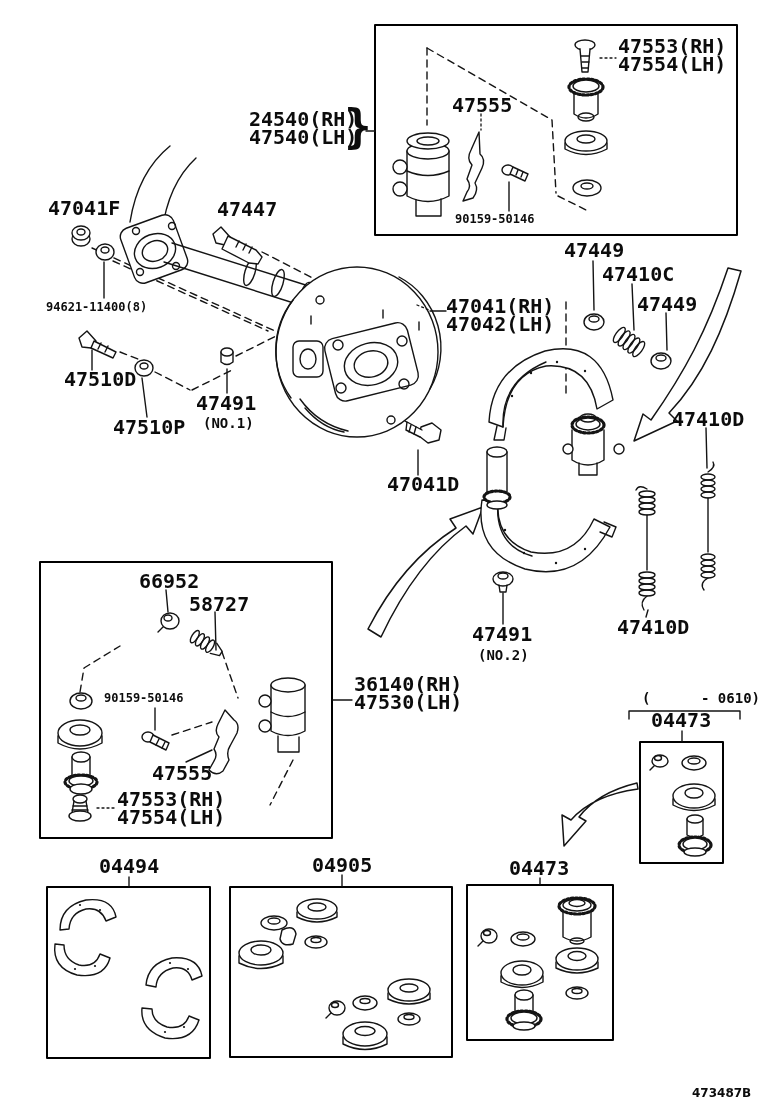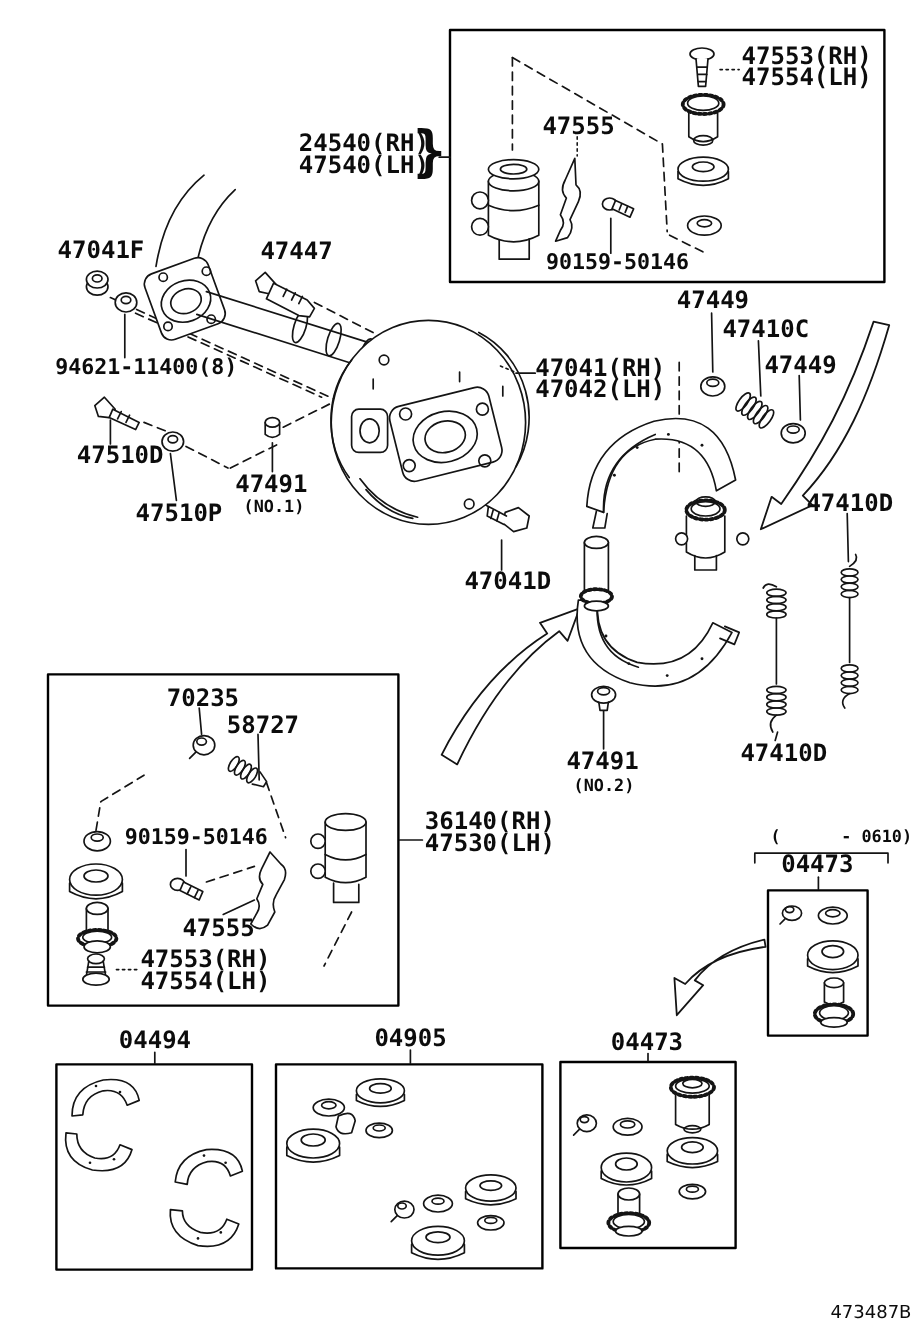--- a/index.html
+++ b/index.html
@@ -8,23 +8,23 @@
   svg{position:absolute;left:0;top:0;}
   svg *{fill:none;stroke:#141414;stroke-width:1.4;stroke-linecap:round;stroke-linejoin:round;}
   svg .box{stroke-width:2;stroke:#000;}
   svg .wf{fill:#fff;}
   svg .gear{stroke-width:3.2;stroke-dasharray:2 2.4;}
   svg .dsh{stroke-dasharray:7 5;}
   svg .dot{stroke-dasharray:2 3;stroke-width:1.3;}
   svg .arrow{fill:#fff;stroke-width:1.5;}
   svg .pt{fill:#141414;stroke:none;}
   .lbl{position:absolute;font-weight:bold;font-size:20px;line-height:18px;color:#0c0c0c;white-space:pre;}
-  .sm{font-size:18px;}
+  .sm{font-size:12px;}
   .xs{font-weight:bold;font-size:14px;}
-  .code{font-family:"DejaVu Sans","Liberation Sans",sans-serif;font-weight:normal;font-size:15px;}
+  .code{font-family:"DejaVu Sans","Liberation Sans",sans-serif;font-weight:bold;font-size:12px;}
   .brace{position:absolute;font-weight:bold;font-size:46px;color:#0c0c0c;}
 </style>
 </head>
 <body>
 
 <div id="stage">
 
 <svg width="760" height="1112" viewBox="0 0 760 1112">
 
   <g>
@@ -411,21 +411,21 @@
 <div class="lbl" style="left:446px;top:315px">47042(LH)</div>
 <div class="lbl" style="left:564px;top:241px">47449</div>
 <div class="lbl" style="left:602px;top:265px">47410C</div>
 <div class="lbl" style="left:637px;top:295px">47449</div>
 <div class="lbl" style="left:672px;top:410px">47410D</div>
 <div class="lbl" style="left:387px;top:475px">47041D</div>
 <div class="lbl" style="left:472px;top:625px">47491</div>
 <div class="lbl xs" style="left:478px;top:646px">(NO.2)</div>
 <div class="lbl" style="left:617px;top:618px">47410D</div>
 
-<div class="lbl" style="left:139px;top:572px">70235</div>
+<div class="lbl" style="left:139px;top:572px">66952</div>
 <div class="lbl" style="left:189px;top:595px">58727</div>
 <div class="lbl sm" style="left:104px;top:689px">90159-50146</div>
 <div class="lbl" style="left:152px;top:764px">47555</div>
 <div class="lbl" style="left:117px;top:790px">47553(RH)</div>
 <div class="lbl" style="left:117px;top:808px">47554(LH)</div>
 <div class="lbl" style="left:354px;top:675px">36140(RH)</div>
 <div class="lbl" style="left:354px;top:693px">47530(LH)</div>
 
 <div class="lbl xs" style="left:642px;top:689px">(      - 0610)</div>
 <div class="lbl" style="left:651px;top:711px">04473</div>

